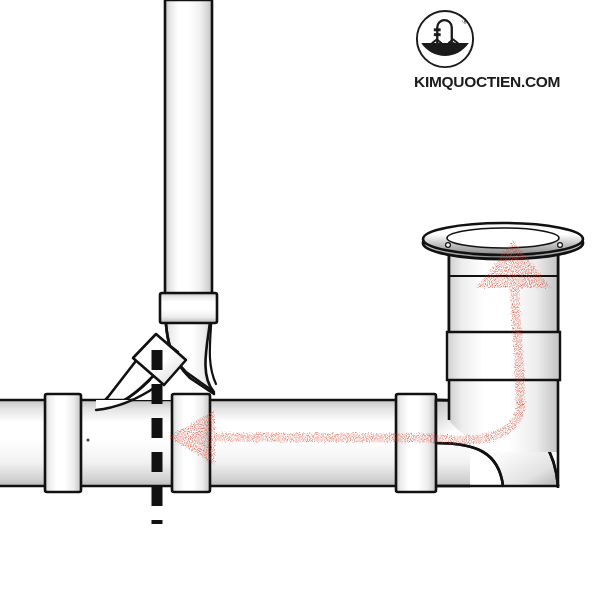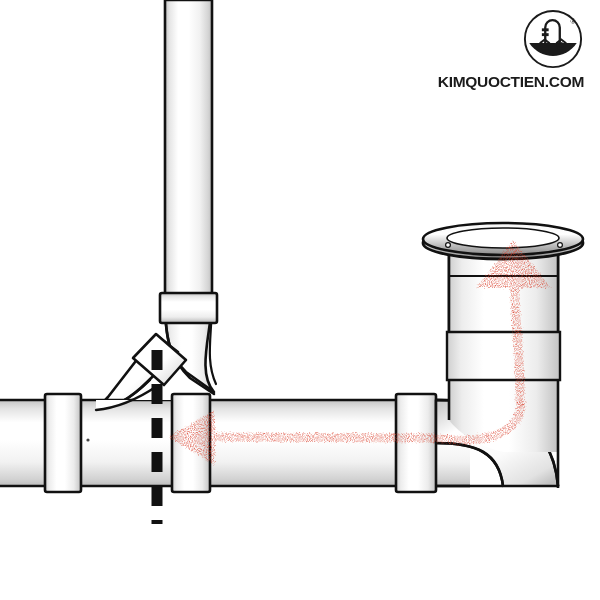--- a/index.html
+++ b/index.html
@@ -5,21 +5,21 @@
   html,body{margin:0;padding:0;background:#ffffff;}
   body{
     width:600px;height:600px;overflow:hidden;
     font-family:"Liberation Sans", sans-serif;
     position:relative;
   }
   #stage{position:absolute;left:0;top:0;width:600px;height:600px;background:#ffffff;}
   #diagram{position:absolute;left:0;top:0;width:600px;height:600px;}
   #watermark{
     position:absolute;right:16px;top:8px;
-    display:flex;flex-direction:column;align-items:flex-end;
+    display:flex;flex-direction:column;align-items:flex-start;
     width:170px;
   }
   #wm-mark{width:62px;height:62px;display:block;}
   #wm-text{
     margin-top:3px;
     font-family:"Liberation Sans", sans-serif;
     font-weight:bold;
     font-size:15.5px;
     letter-spacing:-0.3px;
     color:#1b1b1b;

